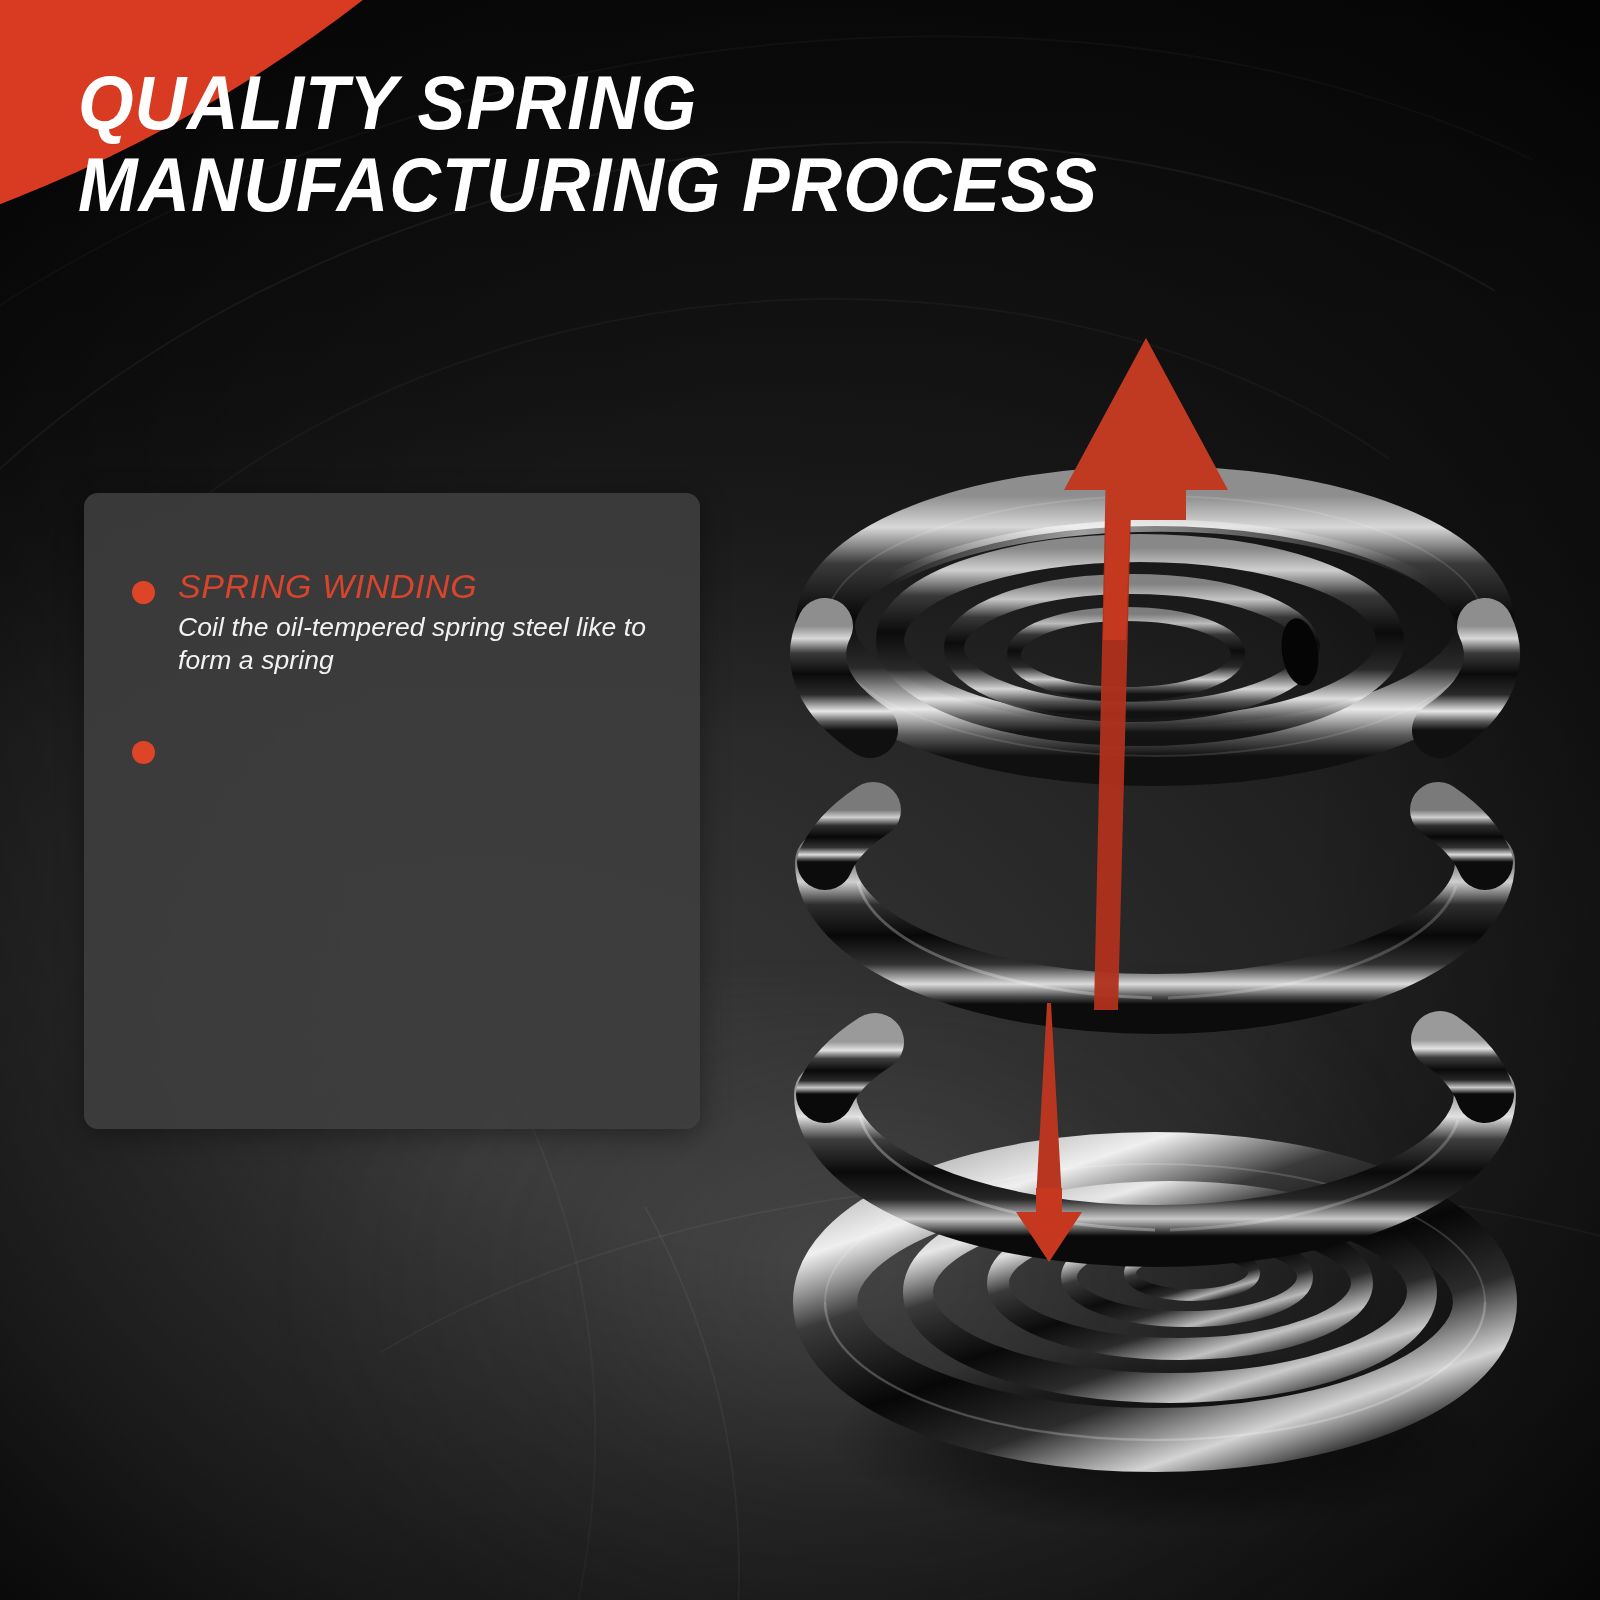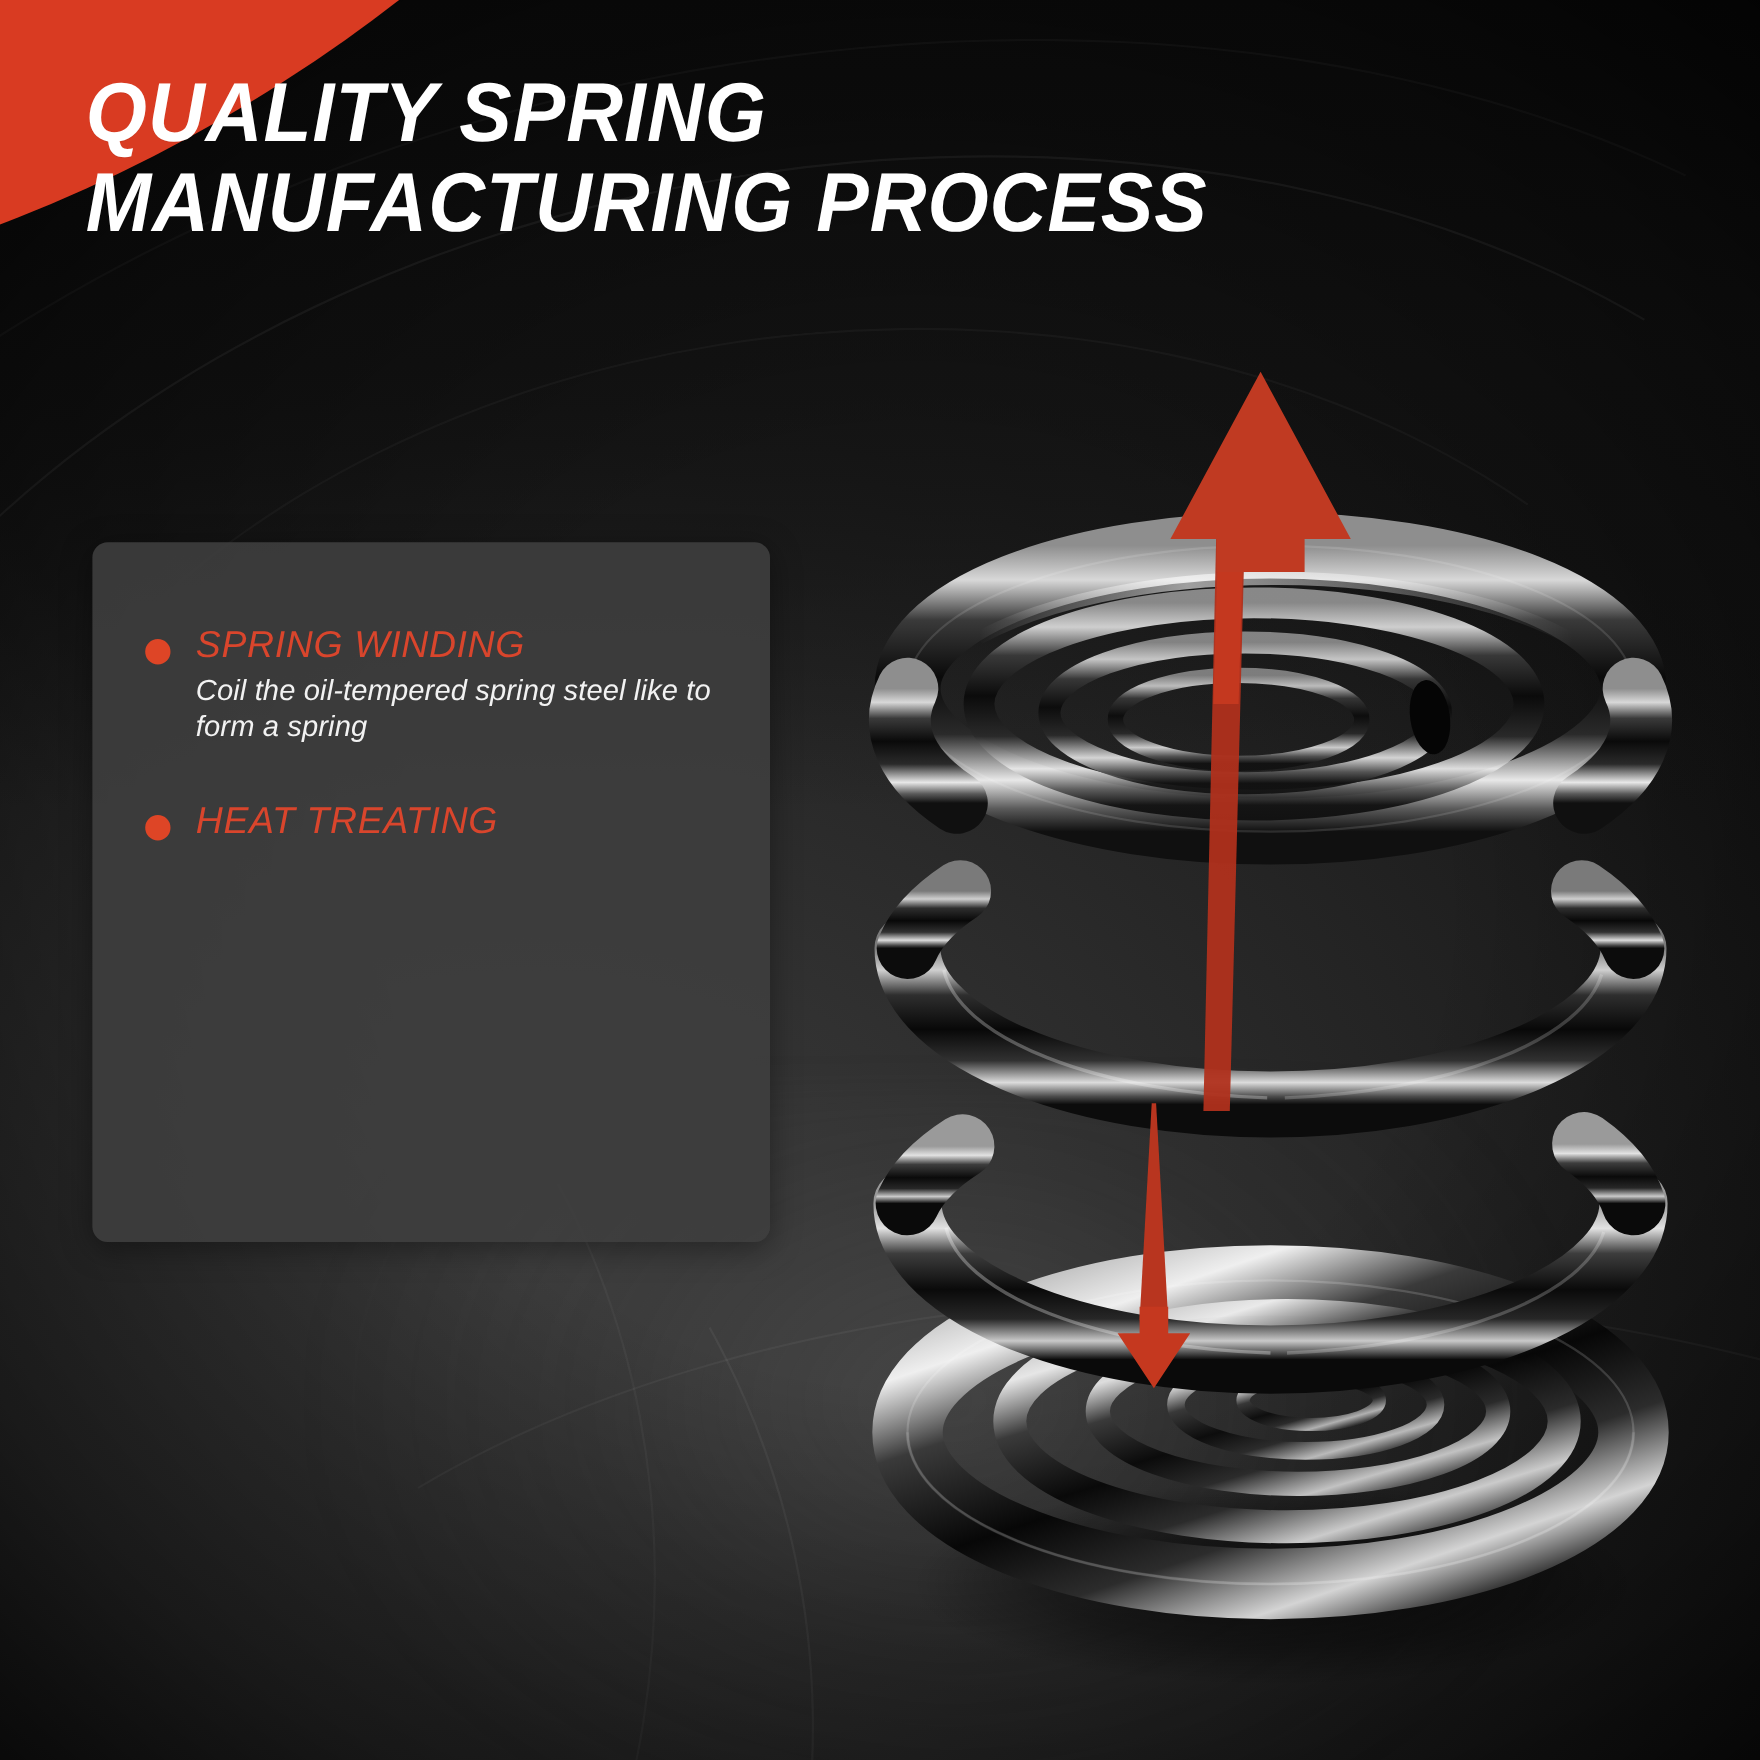--- a/index.html
+++ b/index.html
@@ -269,20 +269,19 @@
     <div class="panel-inner">
 
       <div class="item">
         <span class="dot"></span>
         <p class="item-title">SPRING WINDING</p>
         <p class="item-desc">Coil the oil-tempered spring steel like to form a spring</p>
       </div>
 
       <div class="item">
         <span class="dot"></span>
-        <p class="item-title">HEAT TREATING</p>
       </div>
 
 
     </div>
   </div>
 
 </div>
 
 </body></html>

